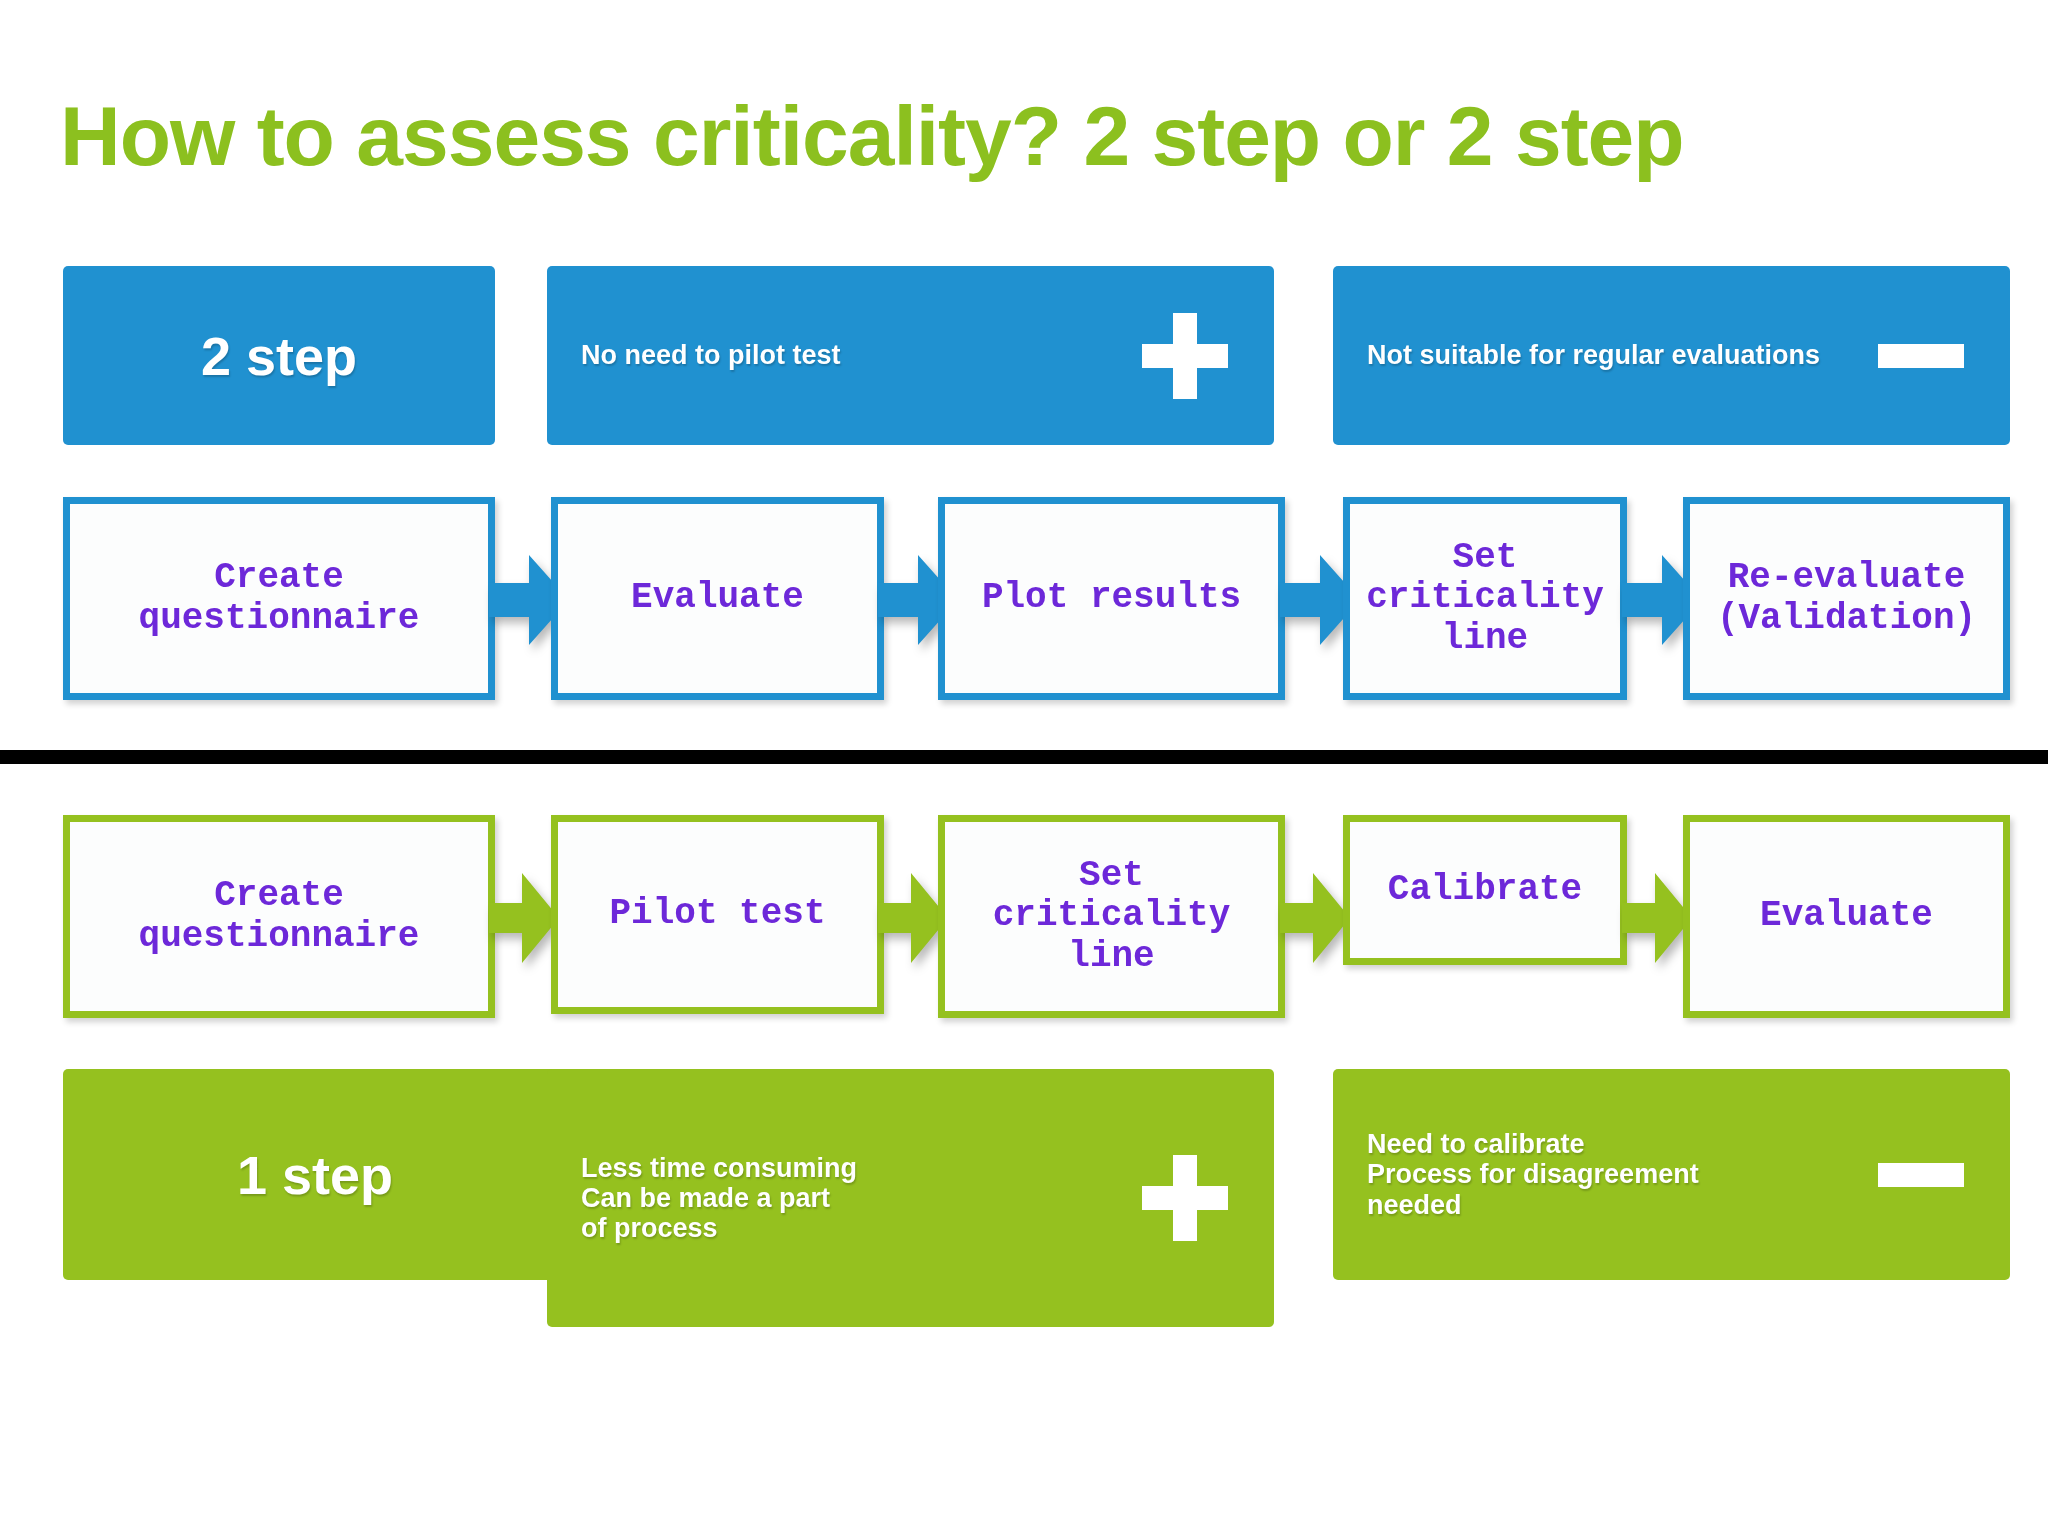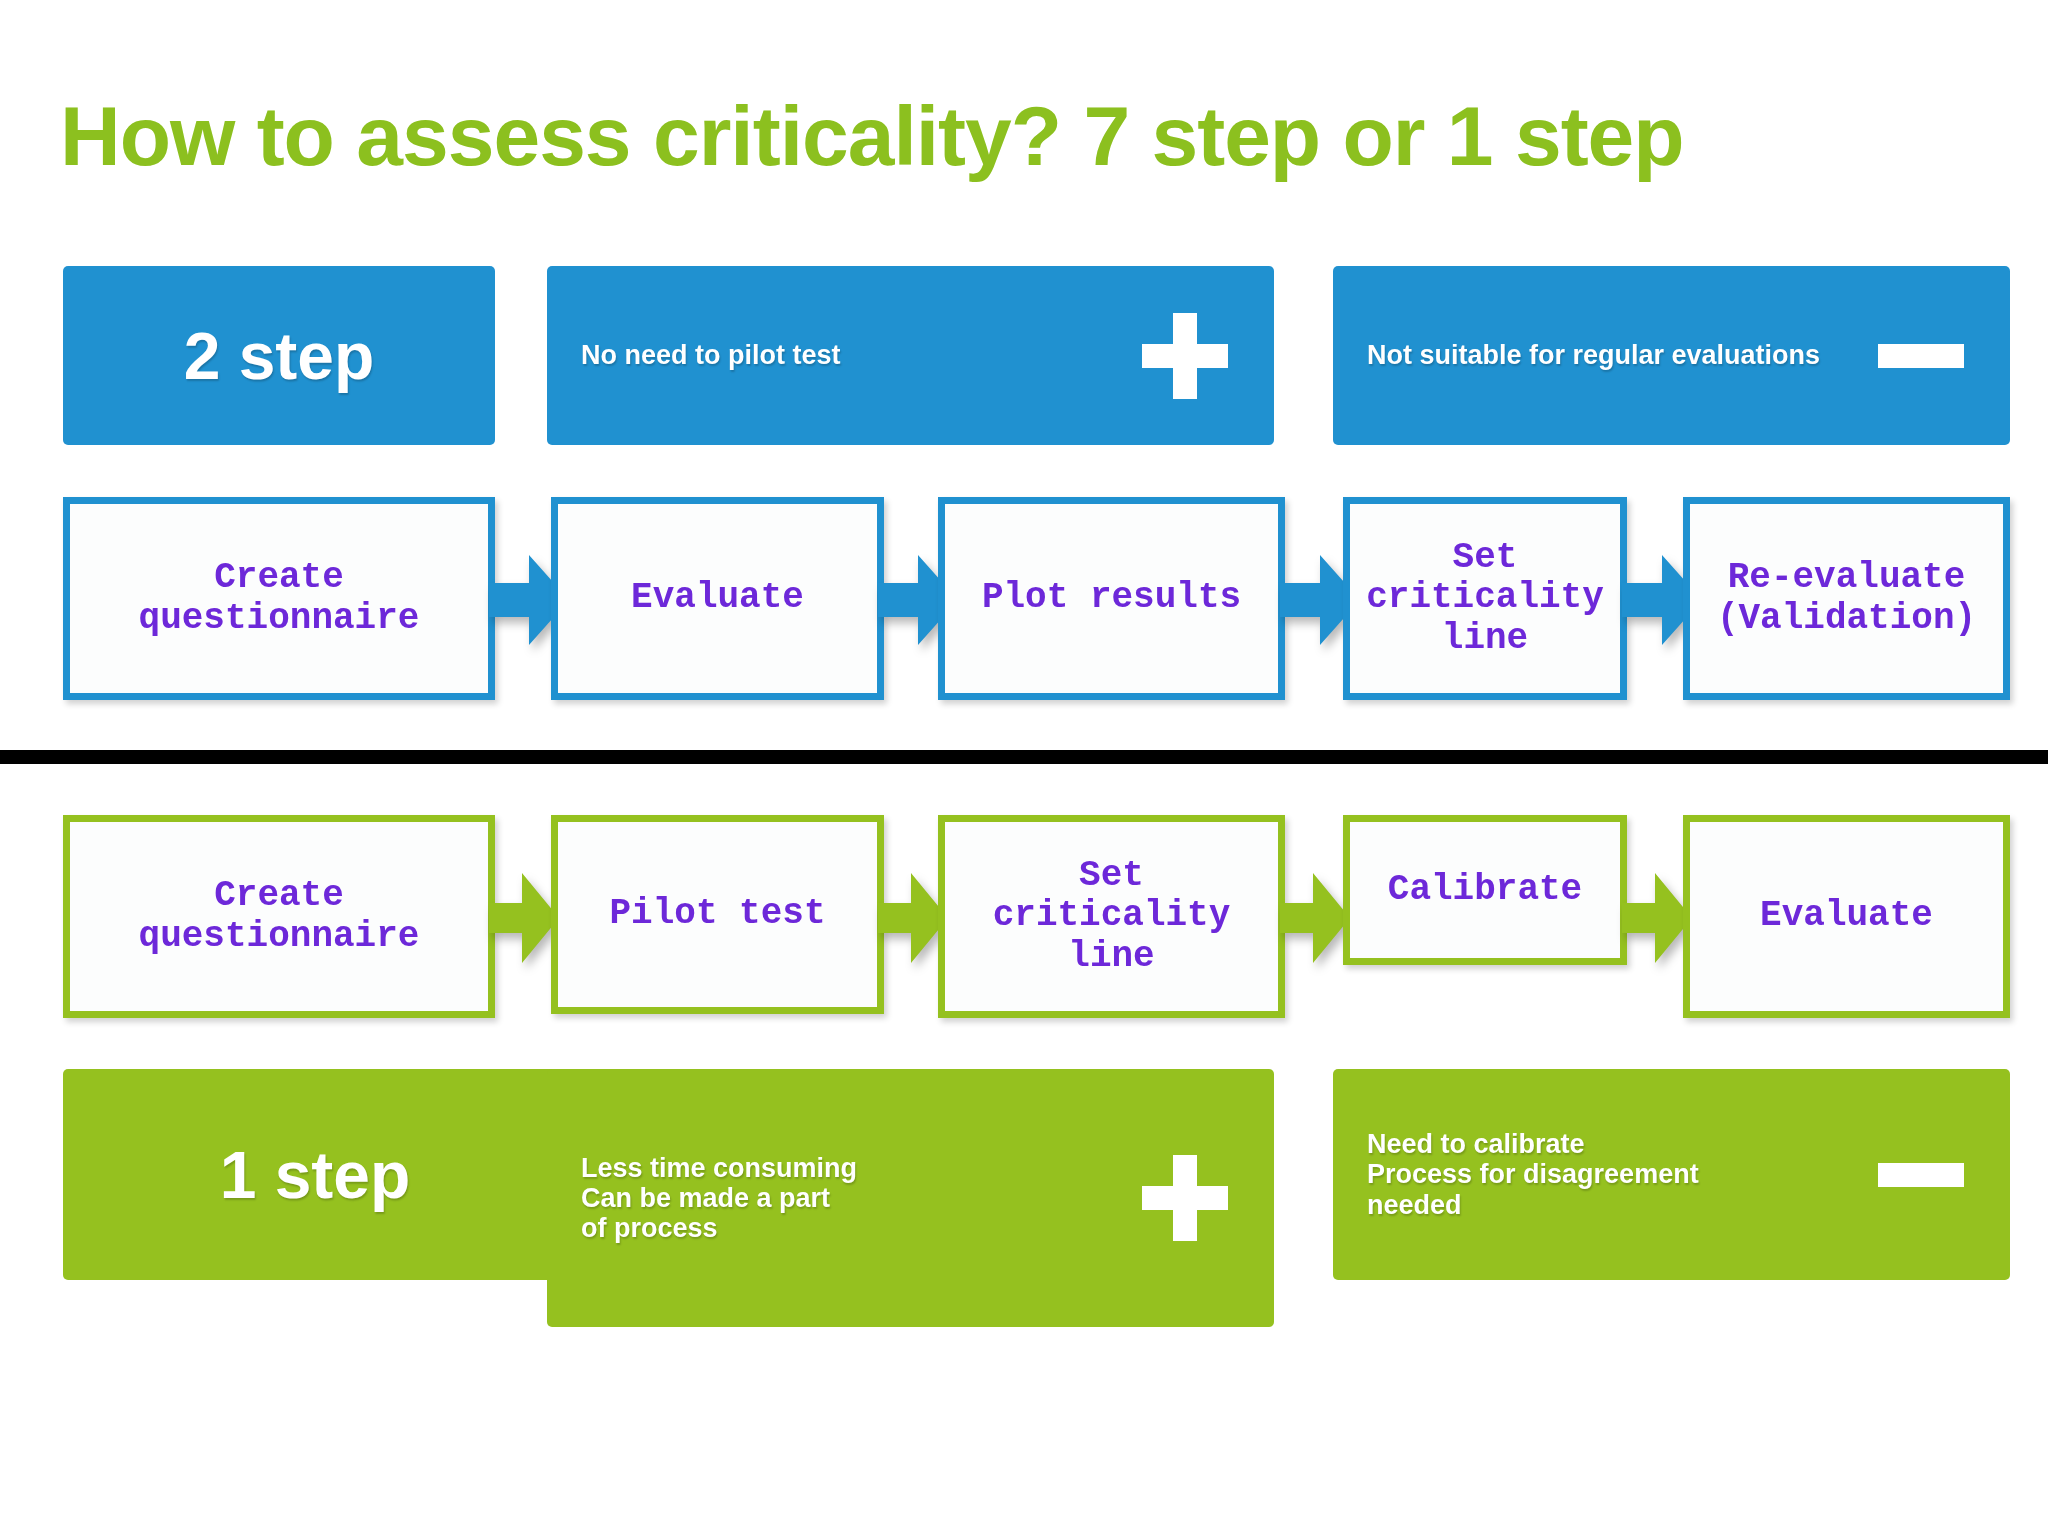--- a/index.html
+++ b/index.html
@@ -38,21 +38,21 @@
     font-weight: bold;
     display: flex;
     align-items: center;
   }
   .banner.blue  { background: #2091D0; }
   .banner.green { background: #95C11F; }
 
   .banner-label {
     width: 100%;
     text-align: center;
-    font-size: 66px;
+    font-size: 54px;
     text-shadow: 1px 2px 2px rgba(0,0,0,0.20);
   }
 
   .banner-text {
     font-size: 27px;
     line-height: 1.12;
     padding-left: 34px;
     text-shadow: 1px 2px 2px rgba(0,0,0,0.20);
     flex: 1 1 auto;
   }
@@ -117,21 +117,21 @@
     left: 0;
     top: 750px;
     width: 2048px;
     height: 14px;
     background: #000000;
   }
 </style>
 </head>
 <body>
 
-<div id="slide-title">How to assess criticality? 7 step or 1 step</div>
+<div id="slide-title">How to assess criticality? 2 step or 2 step</div>
 
 <div class="banner blue" style="left:63px; top:266px; width:432px; height:179px;">
   <span class="banner-label">2 step</span>
 </div>
 
 <div class="banner blue" style="left:547px; top:266px; width:727px; height:179px;">
   <span class="banner-text">No need to pilot test</span>
   <span class="sign plus">
     <span class="bar-h"></span>
       <span class="bar-v"></span>

